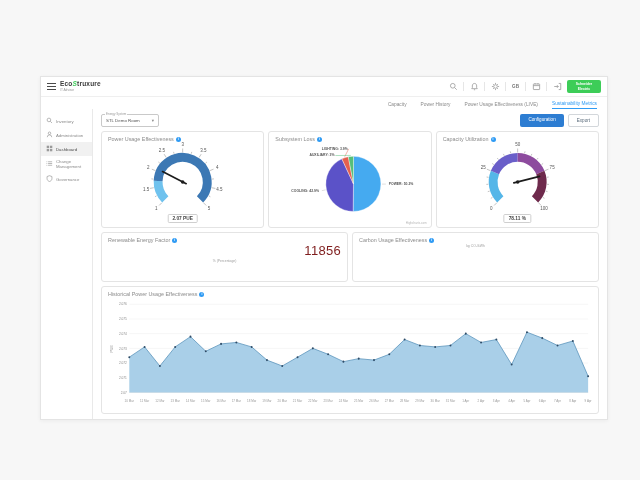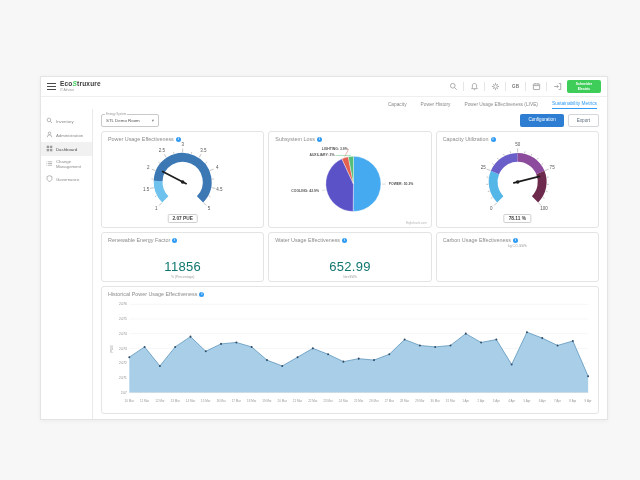--- a/index.html
+++ b/index.html
@@ -47,21 +47,21 @@
   .card { position:relative; flex:1; background:#fff; border:1px solid #e4e4e4; border-radius:3px; padding:4px 6px; min-width:0; }
   .ctitle { display:flex; align-items:center; gap:2px; font-size:5.4px; color:#8c8c8c; }
   .info { display:inline-block; width:5px; height:5px; border-radius:50%; background:#2f9bf4; color:#fff;
           font-size:3.4px; line-height:5px; text-align:center; font-weight:bold; cursor:pointer; flex:0 0 auto; }
   .gcard { height:97px; }
   .gauge-wrap, .pie-wrap { width:100%; }
   .badge { position:absolute; left:50%; transform:translateX(-50%); bottom:4px; background:#fff;
            border:1px solid #cfcfcf; border-radius:1.5px; font-size:4.8px; font-weight:bold; color:#444; padding:1px 4px; }
   .wm { position:absolute; right:4px; bottom:2px; font-size:3px; color:#b5b5b5; }
   .scard { height:50px; display:flex; flex-direction:column; }
-  .sval { text-align:center; font-size:13px; color:#0f766e; margin-top:16px; letter-spacing:.3px; }
+  .sval { text-align:right; font-size:13px; color:#7f1d1d; margin-top:0; letter-spacing:.3px; }
   .sunit { text-align:center; font-size:3.4px; color:#9e9e9e; margin-top:1px; }
   .hcard { height:128px; }
   svg text { font-family:"Liberation Sans","DejaVu Sans",sans-serif; }
 </style>
 </head>
 <body>
 
 <div class="canvas">
   <div class="app">
 
@@ -296,28 +296,20 @@
         </div>
 
         <div class="cardrow">
           <div class="card scard">
             <div class="ctitle">
               <span>Renewable Energy Factor</span>
               <span class="info">i</span>
             </div>
             <div class="sval">11856</div>
             <div class="sunit">% (Percentage)</div>
-          </div>
-          <div class="card scard">
-            <div class="ctitle">
-              <span>Water Usage Effectiveness</span>
-              <span class="info">i</span>
-            </div>
-            <div class="sval">652.99</div>
-            <div class="sunit">liter/kWh</div>
           </div>
           <div class="card scard">
             <div class="ctitle">
               <span>Carbon Usage Effectiveness</span>
               <span class="info">i</span>
             </div>
             <div class="sunit">kg CO₂/kWh</div>
           </div>
         </div>
 

